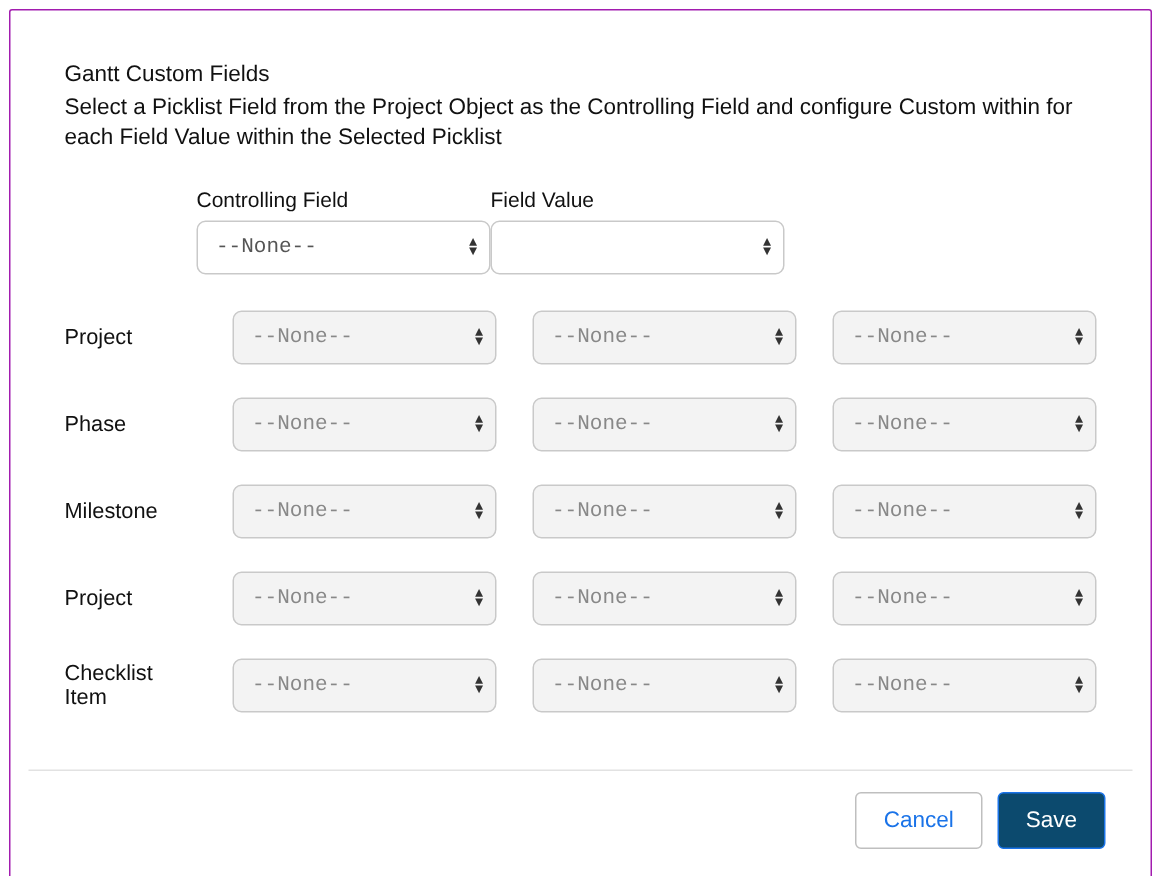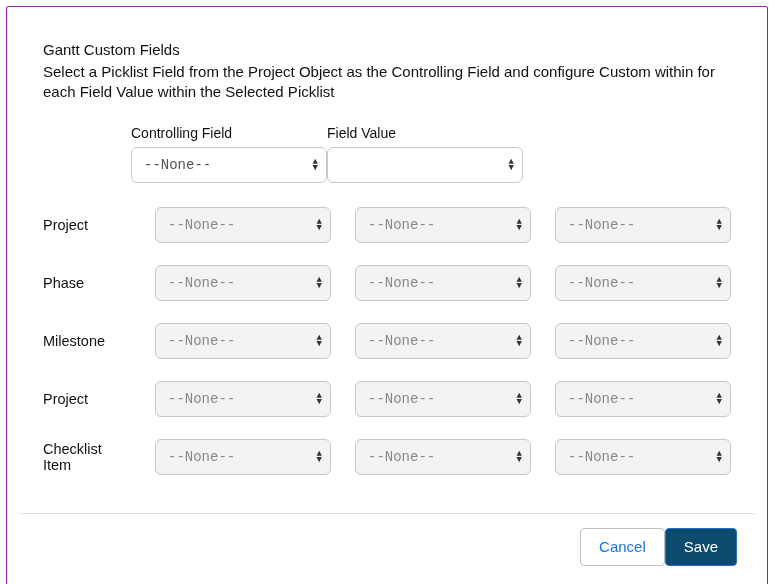--- a/index.html
+++ b/index.html
@@ -82,20 +82,21 @@
     flex-direction: column;
     line-height: 6px;
     font-size: 9px;
     color: #333;
   }
   .footer {
     border-top: 1px solid #e2e2e2;
     padding: 14px 18px;
     display: flex;
     justify-content: flex-end;
+    gap: 10px;
   }
   .btn {
     height: 38px;
     padding: 0 18px;
     font-size: 15px;
     border-radius: 4px;
     border: 1px solid #bfbfbf;
     background: #fff;
     color: #1a73e8;
     cursor: pointer;

